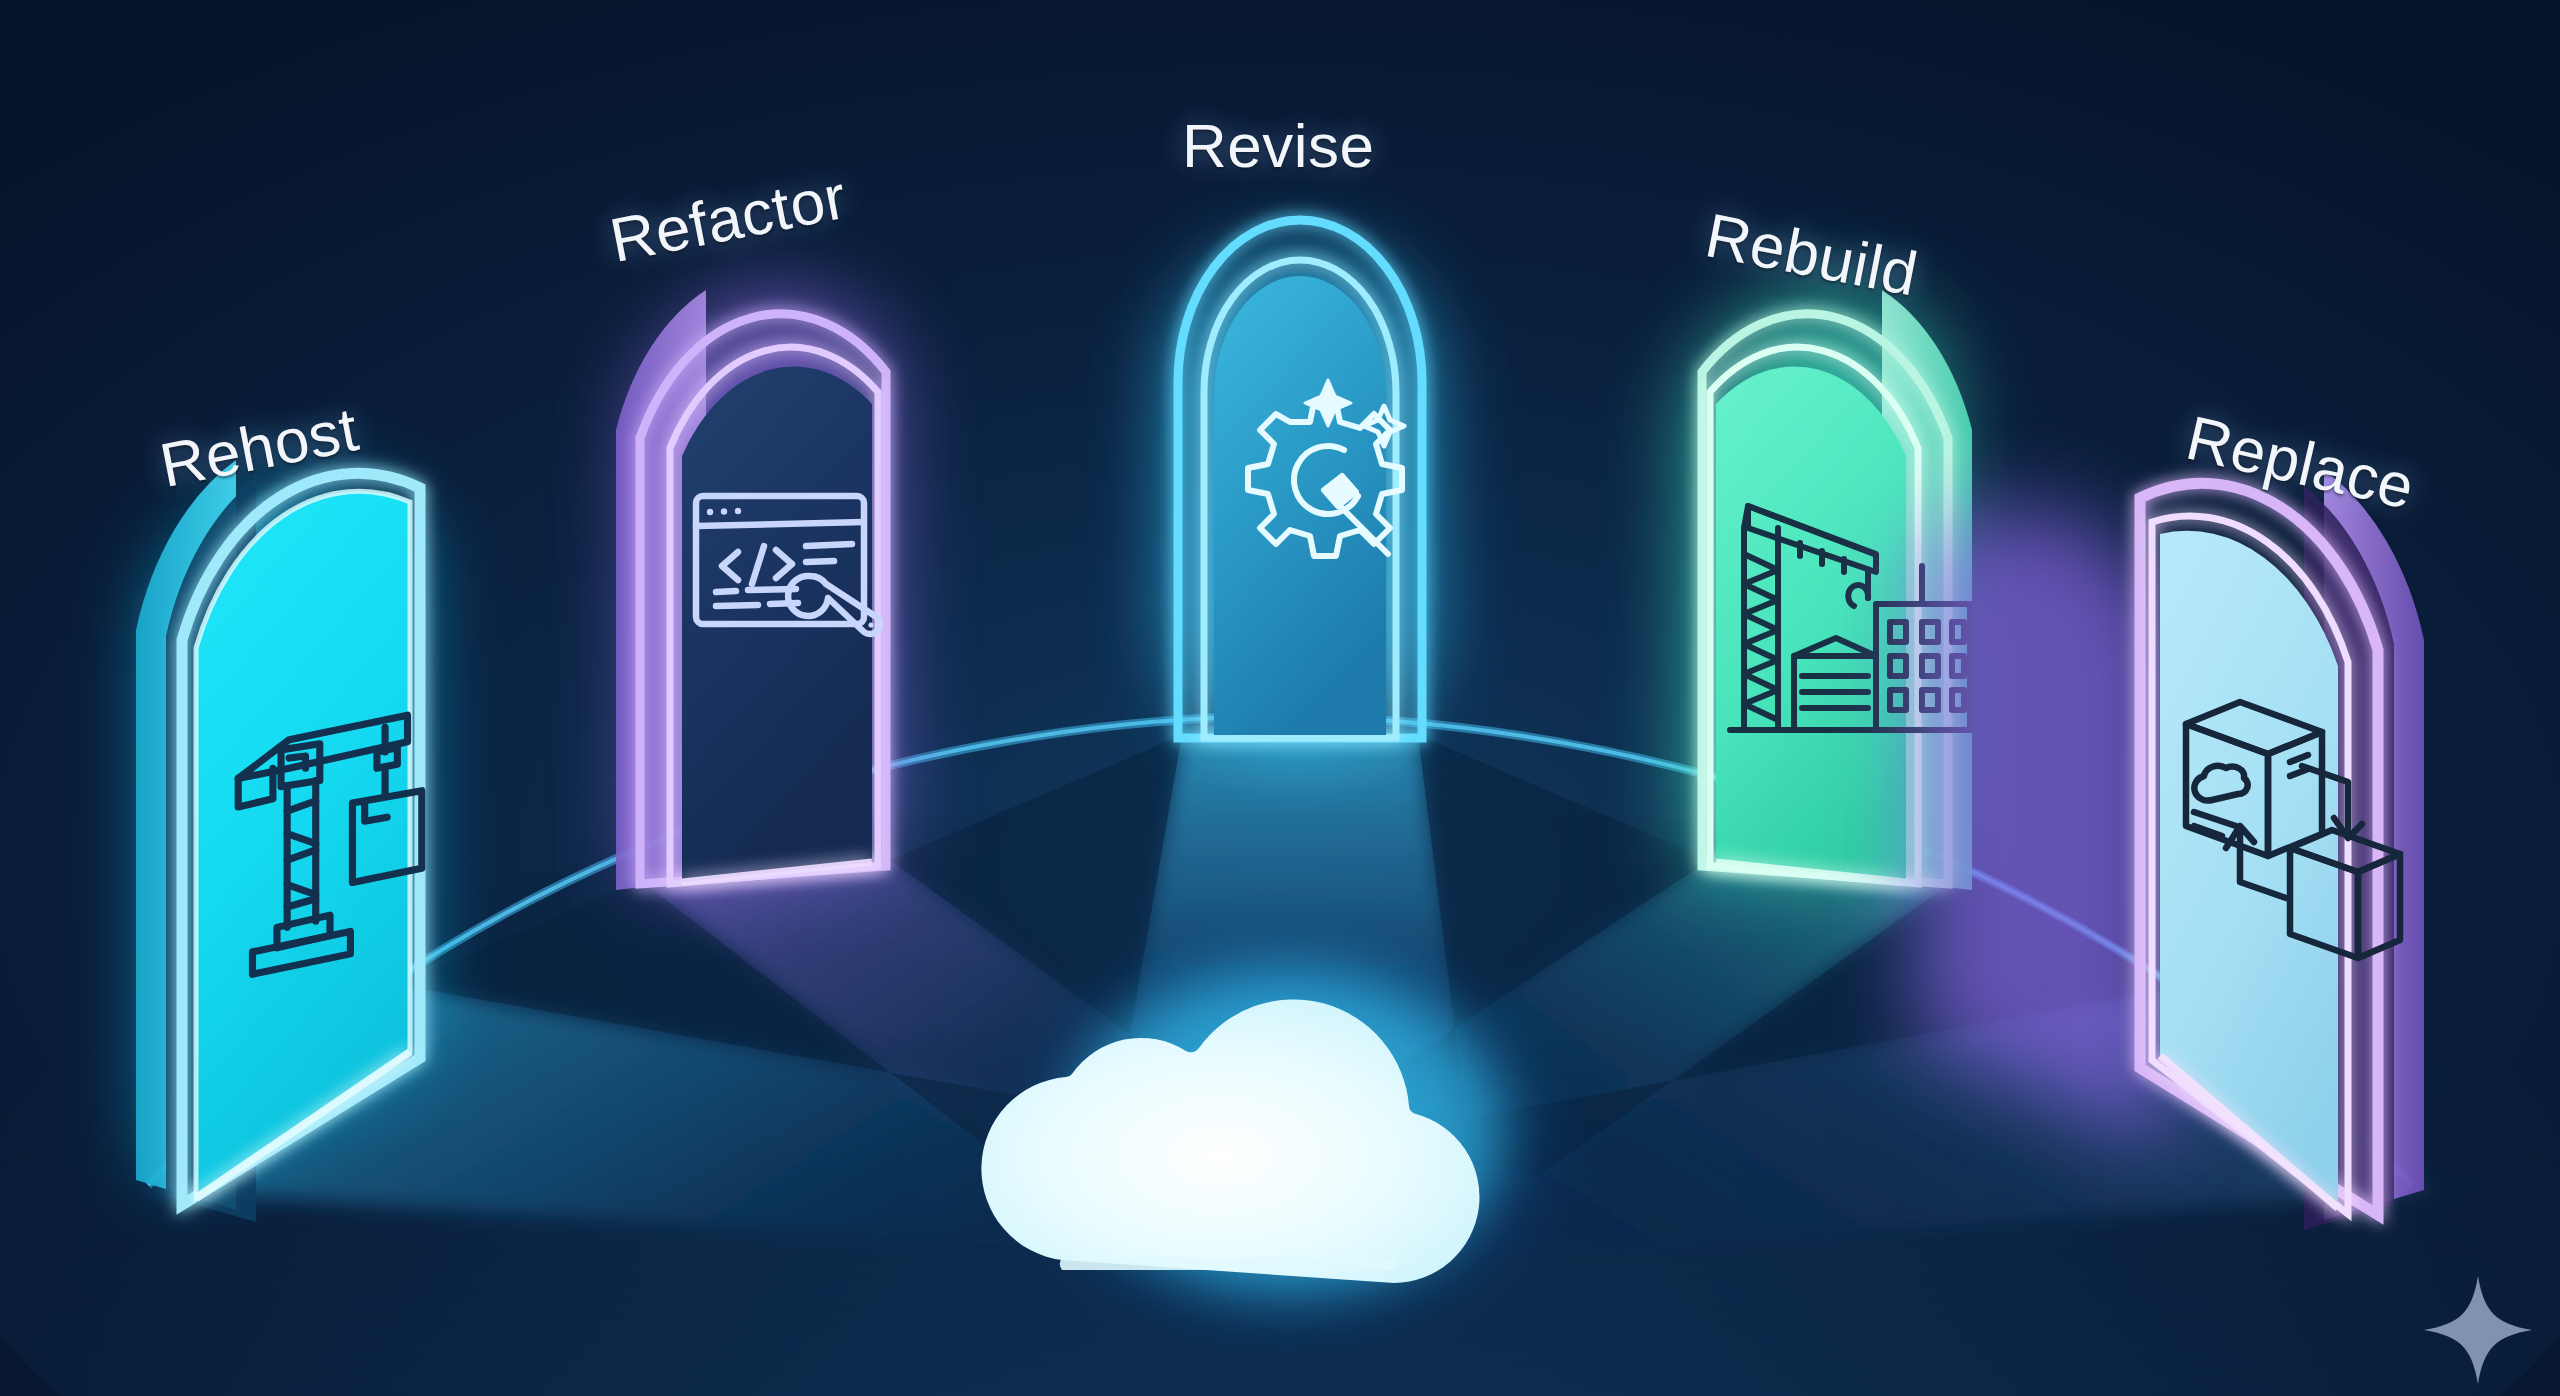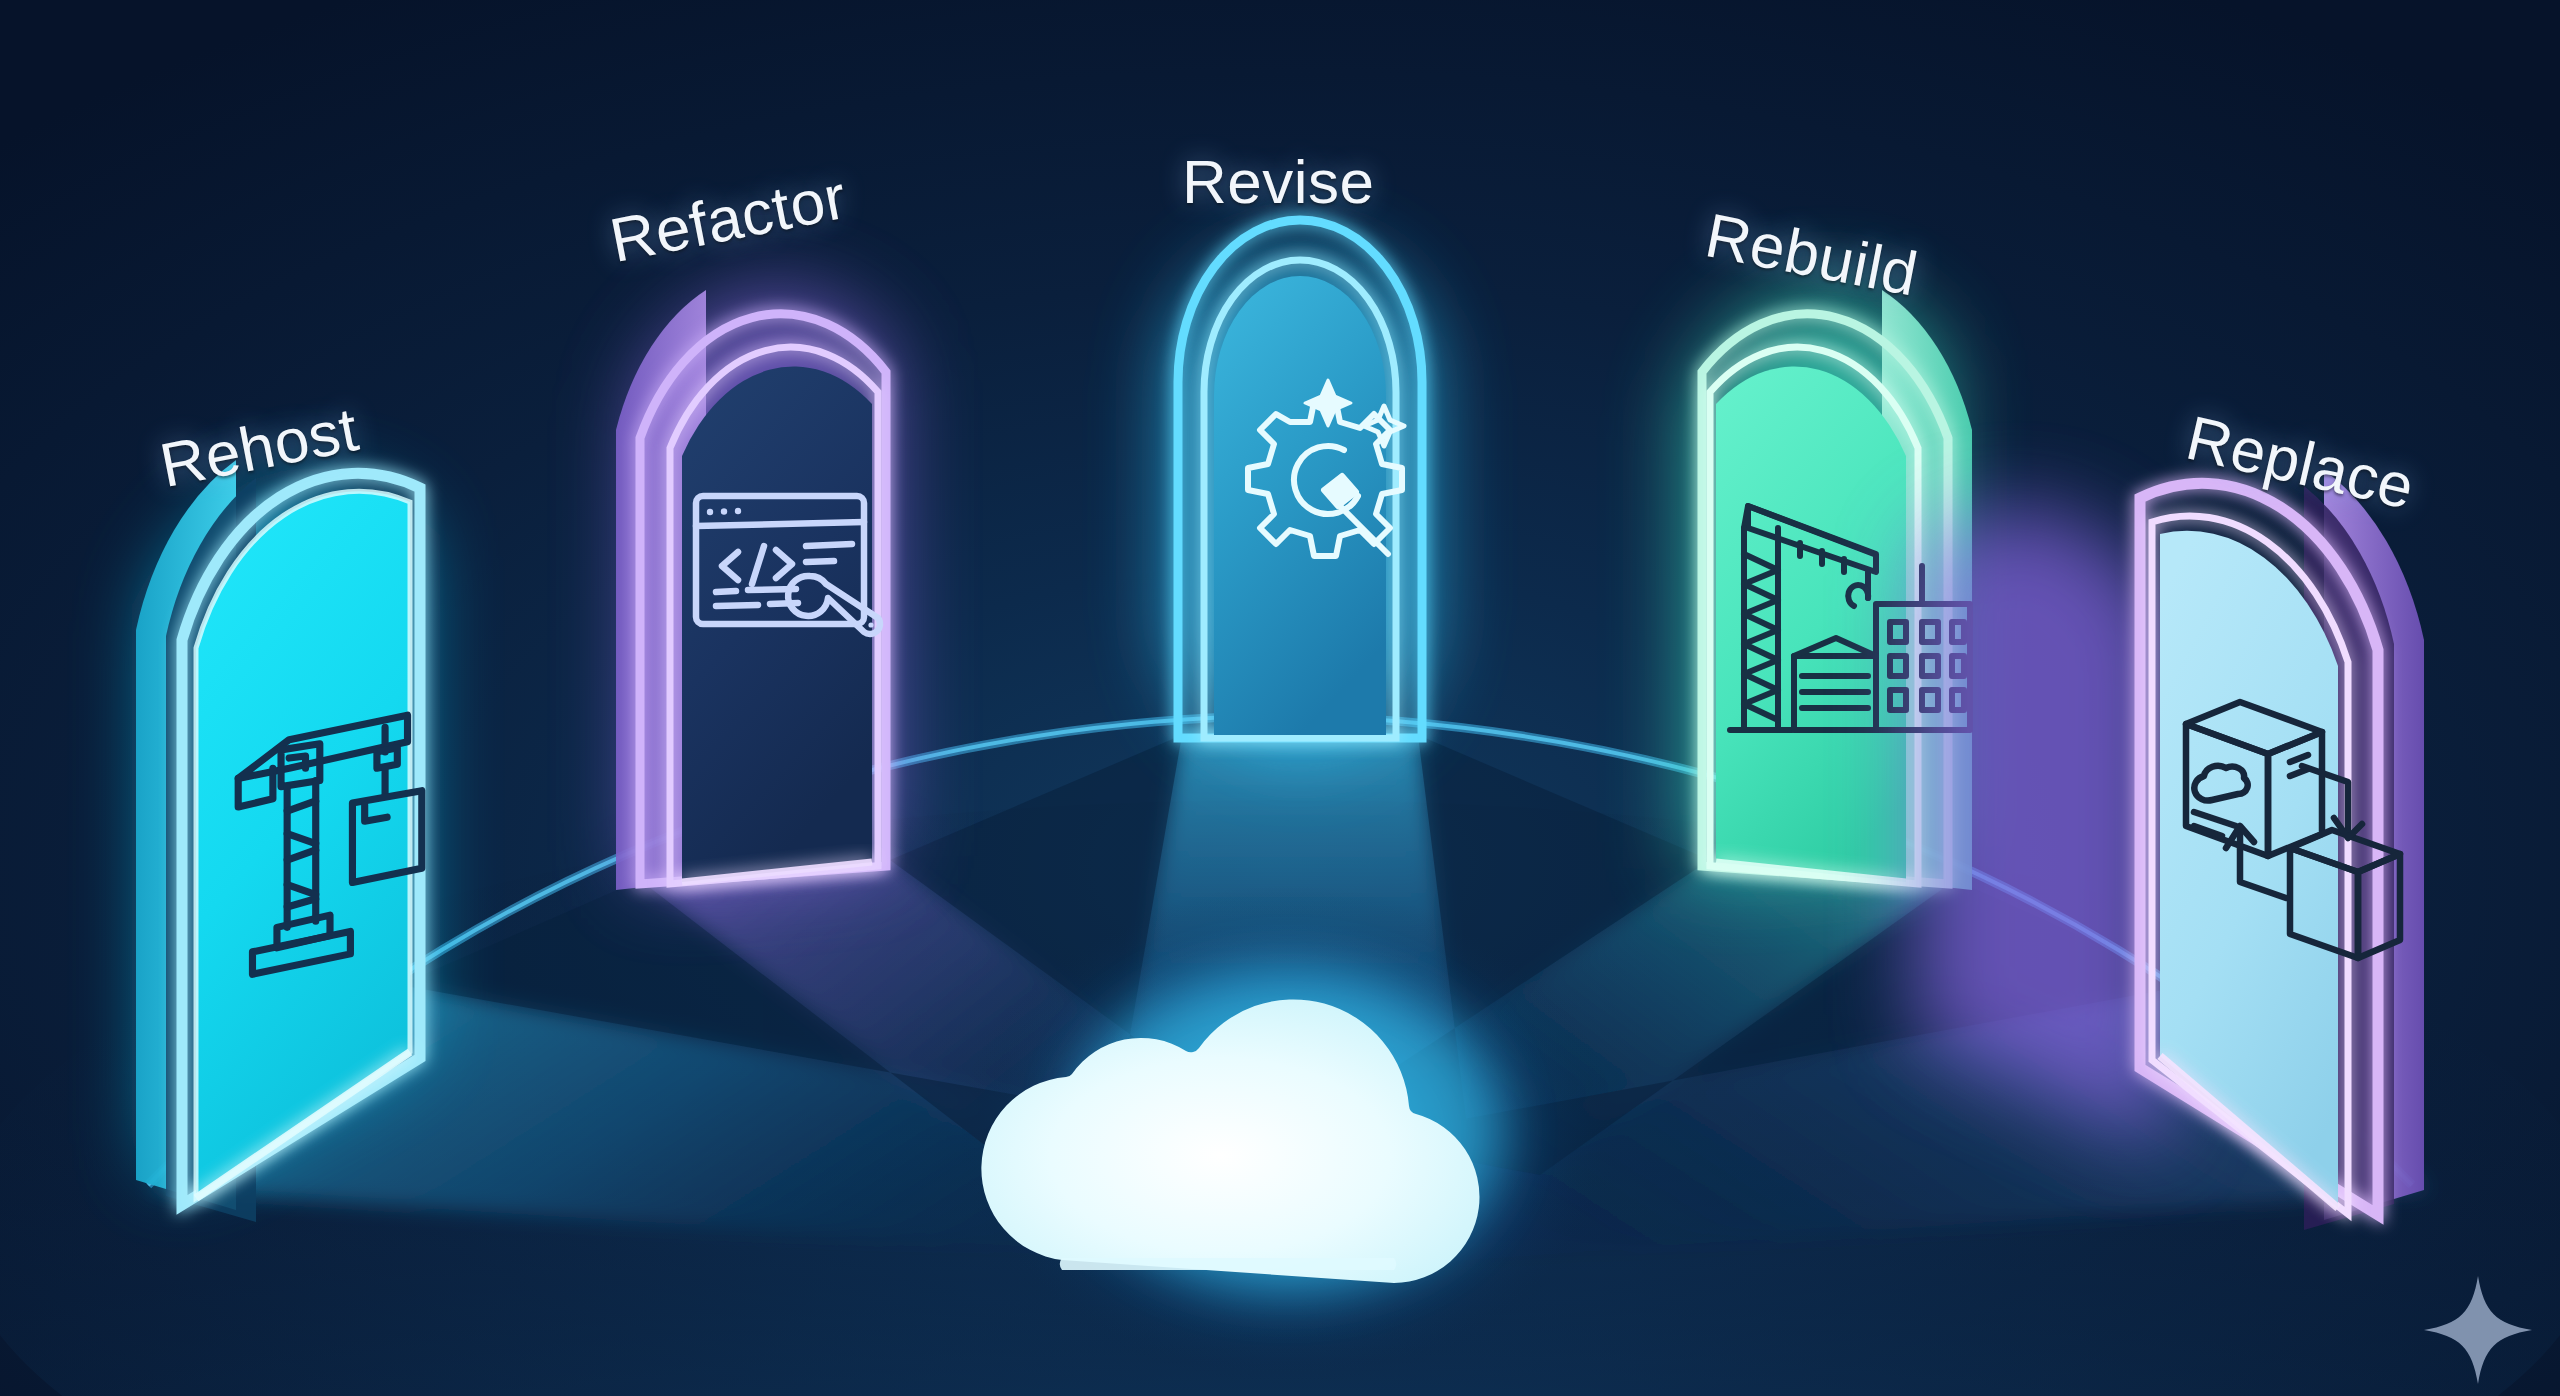--- a/index.html
+++ b/index.html
@@ -387,19 +387,19 @@
            C2484 1312, 2496 1324, 2532 1330
            C2496 1336, 2484 1348, 2478 1384
            C2472 1348, 2460 1336, 2424 1330
            C2460 1324, 2472 1312, 2478 1276 Z" fill="#8b9cb8" opacity="0.92"></path>
 </svg>
 
 <div class="door-label" style="left:168px; top:430px; font-size:62px; transform:rotate(-11deg); transform-origin:left bottom;">Rehost</div>
 
 <div class="door-label" style="left:618px; top:205px; font-size:62px; transform:rotate(-11deg); transform-origin:left bottom;">Refactor</div>
 
-<div class="door-label" style="left:1182px; top:110px; font-size:62px; transform:rotate(0deg); transform-origin:left bottom;margin-top:36px;">Revise</div>
+<div class="door-label" style="left:1182px; top:110px; font-size:62px; transform:rotate(0deg); transform-origin:left bottom;">Revise</div>
 
 <div class="door-label" style="left:1700px; top:198px; font-size:62px; transform:rotate(11deg); transform-origin:left bottom;">Rebuild</div>
 
 <div class="door-label" style="left:2180px; top:400px; font-size:62px; transform:rotate(13deg); transform-origin:left bottom;">Replace</div>
 
 </div>
 
 </body></html>

